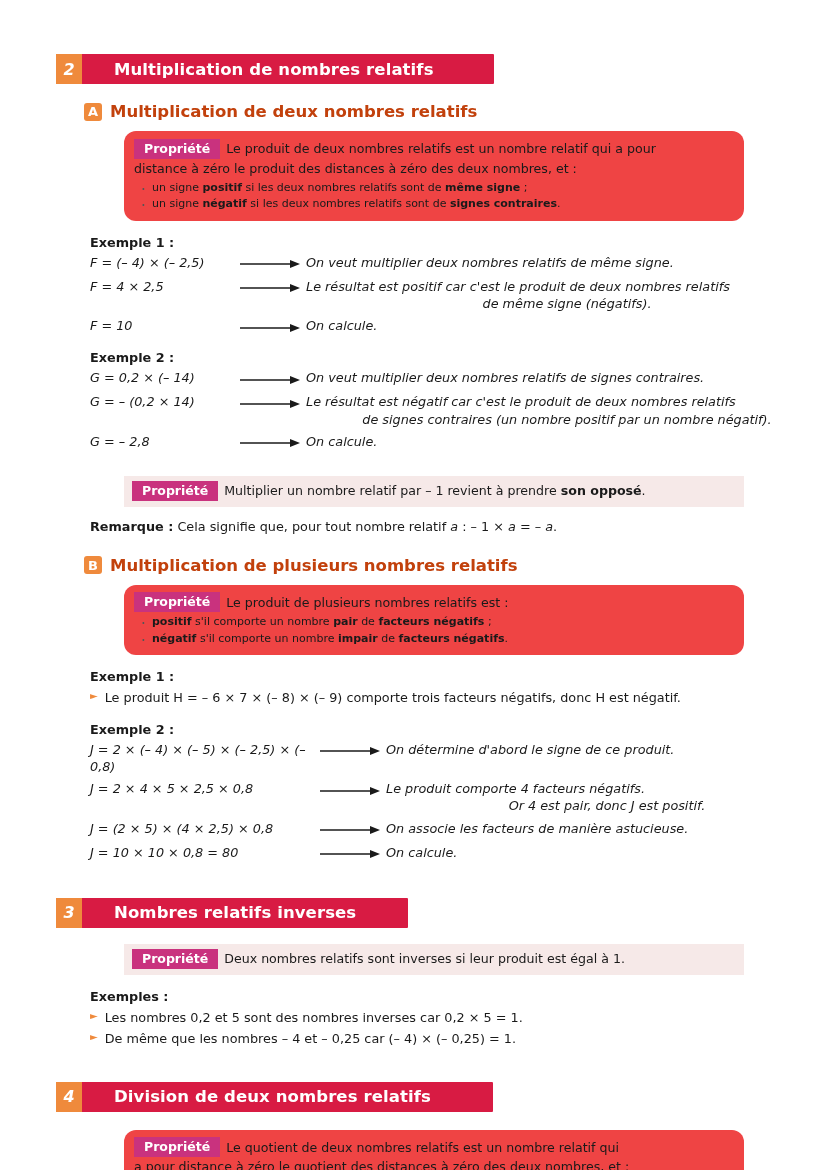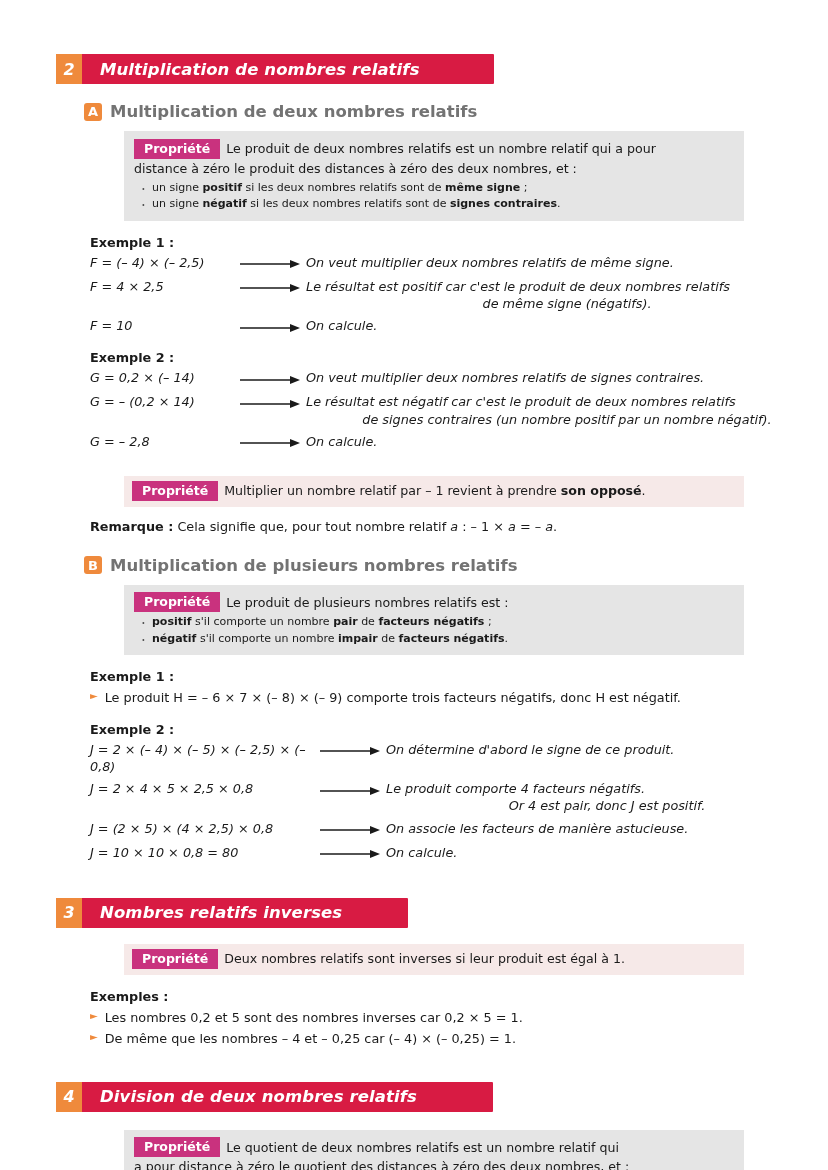--- a/index.html
+++ b/index.html
@@ -39,26 +39,25 @@
     font-weight: bold;
     font-size: 16px;
     font-style: italic;
     width: 26px;
     display: flex;
     align-items: center;
     justify-content: center;
   }
   .section-title {
     color: #ffffff;
-    font-style: italic;
     font-weight: bold;
     font-size: 16.5px;
     display: flex;
     align-items: center;
-    padding-left: 18px;
+    padding-left: 32px;
     letter-spacing: 0.1px;
   }
 
   
   .subsection {
     display: flex;
     align-items: center;
     margin-left: 84px;
     margin-top: 18px;
   }
@@ -69,33 +68,34 @@
     font-size: 13px;
     width: 18px;
     height: 18px;
     border-radius: 3px;
     display: flex;
     align-items: center;
     justify-content: center;
     margin-right: 8px;
   }
   .sub-title {
-    color: #737373;
+    color: #c2410c;
     font-weight: bold;
     font-size: 16.5px;
   }
 
   
   .prop-box {
-    background: #e5e5e5;
+    background: #ef4444;
     margin-left: 124px;
     margin-right: 84px;
     padding: 7px 10px 8px 10px;
     box-sizing: border-box;
     margin-top: 10px;
+    border-radius: 12px;
   }
   .prop-tag {
     display: inline-block;
     background: #c9327e;
     color: #ffffff;
     font-weight: bold;
     font-size: 12.5px;
     padding: 2px 10px 3px 10px;
     margin-right: 6px;
     vertical-align: middle;

